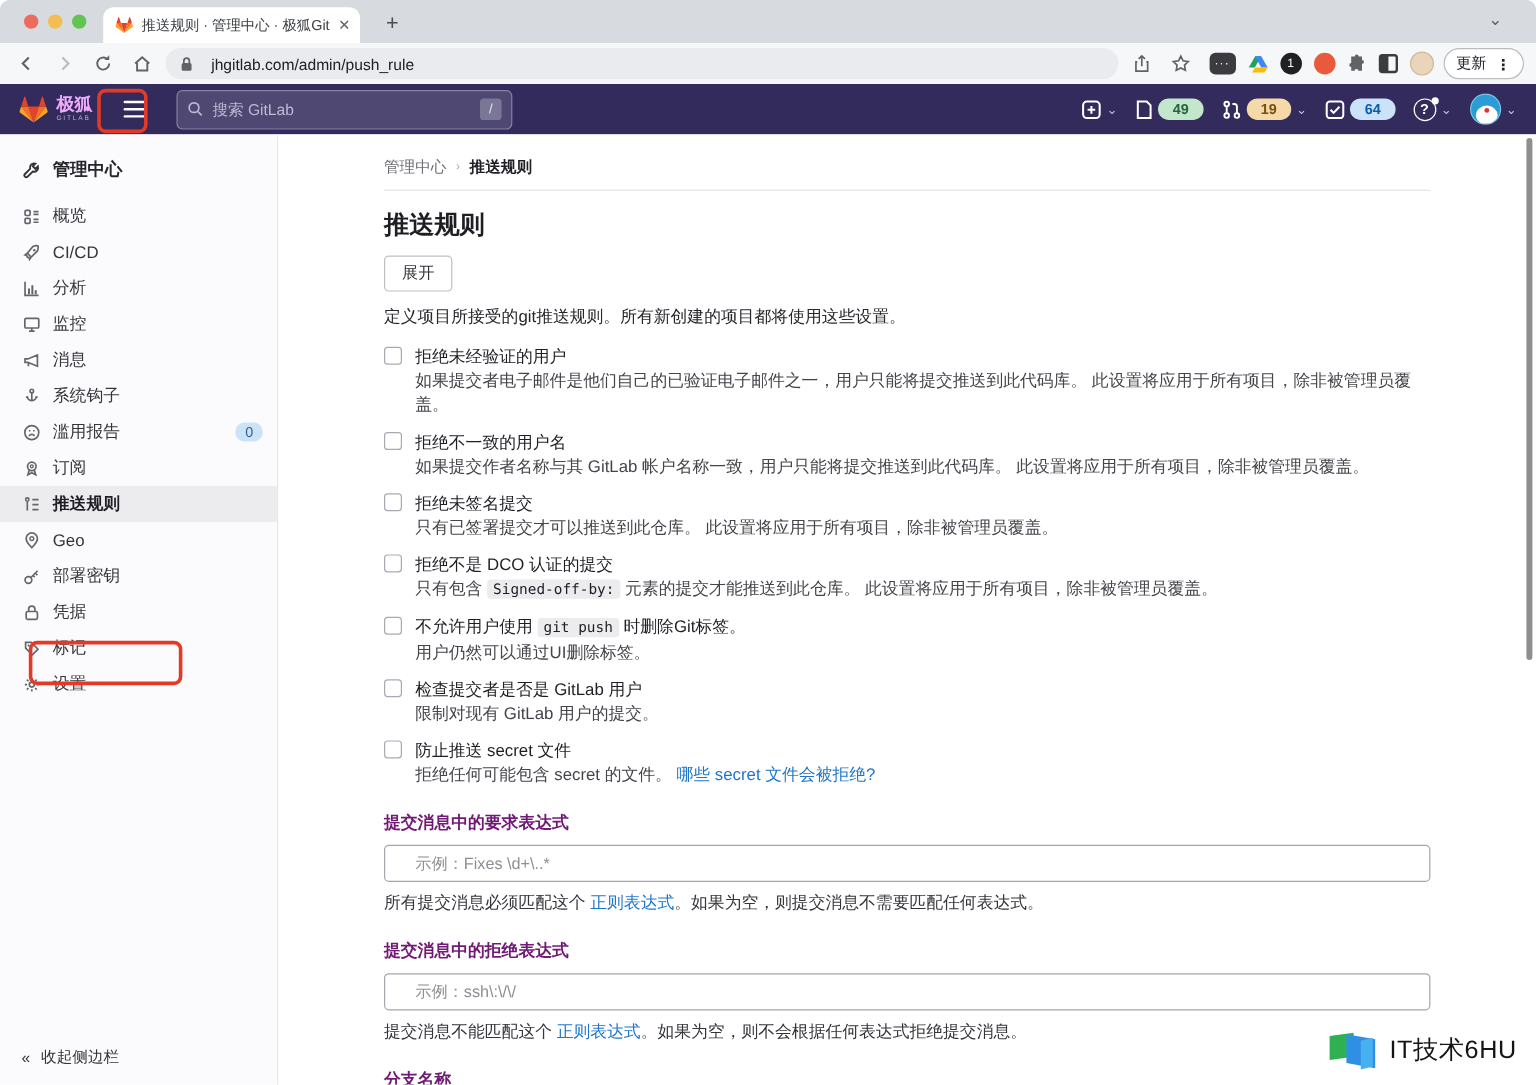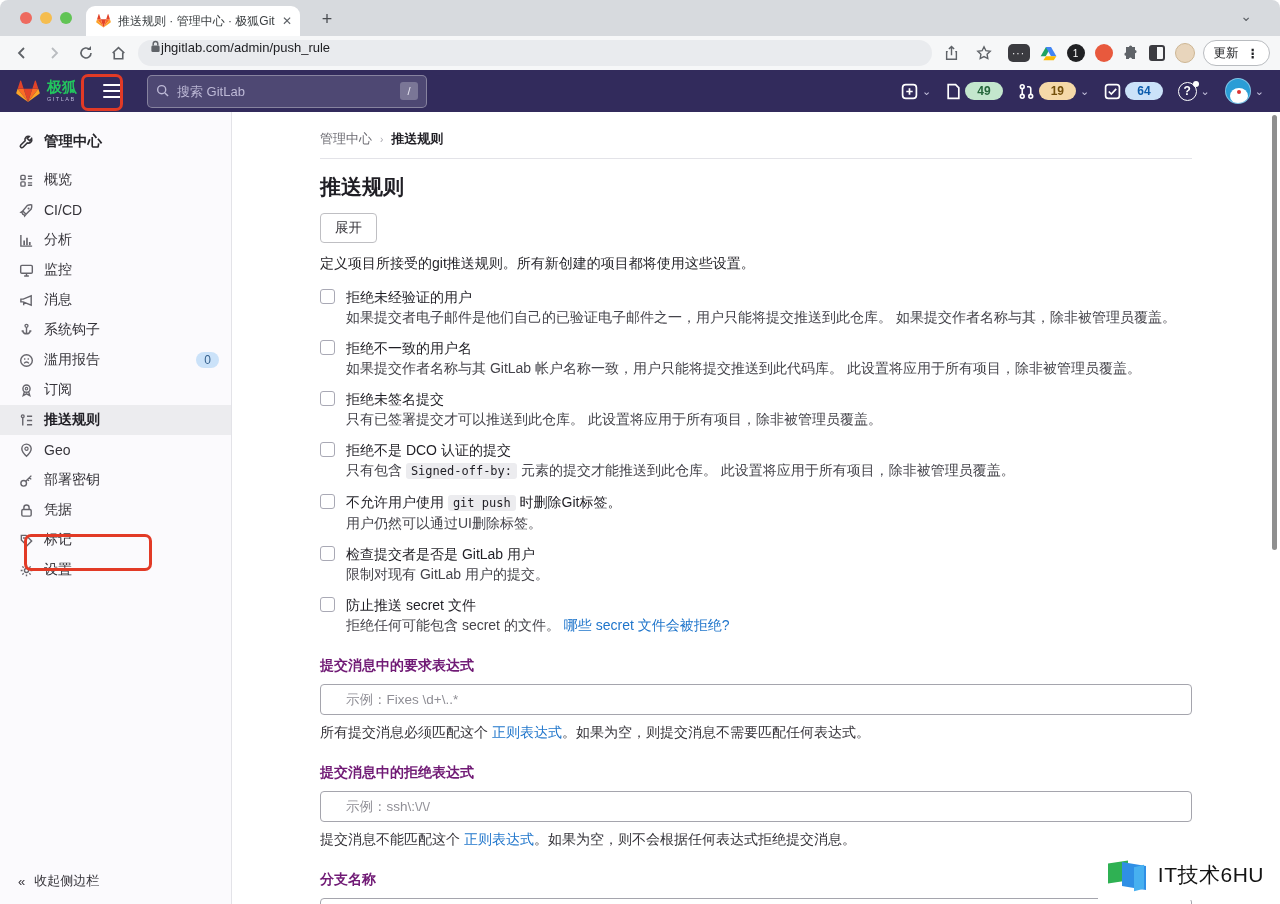--- a/index.html
+++ b/index.html
@@ -13,37 +13,37 @@
   .light.red{ background:#ee6a5f; } .light.yellow{ background:#f5bd4f; } .light.green{ background:#61c455; }
   .tab { position:absolute; left:86px; top:6px; width:214px; height:30px; background:#fff; border-radius:9px 9px 0 0; display:flex; align-items:center; padding:0 8px 0 10px; gap:7px; }
   .tab-title { font-size:12px; color:#3c4043; white-space:nowrap; overflow:hidden; flex:1; }
   .tab-close { font-size:12px; color:#5f6368; cursor:default; }
   .newtab { position:absolute; left:314px; top:6px; width:26px; height:26px; font-size:18px; color:#4a4d51; display:flex; align-items:center; justify-content:center; }
   .strip-chevron { position:absolute; right:28px; top:8px; color:#5f6368; font-size:14px; }
 
   .toolbar { position:absolute; left:0; top:36px; width:1280px; height:34px; background:#f6f7f8; display:flex; align-items:center; padding:0 10px; gap:8px; }
   .navbtn { width:24px; height:24px; display:flex; align-items:center; justify-content:center; color:#5f6368; font-size:15px; }
   .navbtn.disabled { color:#b9bcc0; }
-  .omnibox { flex:1; height:26px; background:#e9ebee; border-radius:13px; display:flex; padding:0 12px; gap:0; max-width:820px; }
+  .omnibox { flex:1; height:26px; background:#e9ebee; border-radius:13px; display:flex; align-items:center; padding:0 12px; gap:15px; max-width:820px; }
   .omni-url { font-size:13px; color:#202124; }
   .ext-row { display:flex; align-items:center; gap:10px; margin-left:4px; }
   .ext-ellipsis { width:22px; height:18px; background:#3b3b40; border-radius:5px; color:#fff; font-size:10px; display:flex; align-items:center; justify-content:center; letter-spacing:1px; }
   .circle-ext { width:18px; height:18px; border-radius:50%; display:flex; align-items:center; justify-content:center; font-size:10px; color:#fff; }
   .c-dark{ background:#202124; } .c-orange{ background:#e8593d; }
   .tabgroup-ext { width:16px; height:16px; border:2px solid #3b3b40; border-left-width:8px; border-radius:3px; }
   .mini-avatar { width:20px; height:20px; border-radius:50%; background:#e8d5bc; border:1px solid #cdb694; position:relative; }
   .update-pill { height:26px; border:1px solid #b9bcc0; border-radius:13px; background:#fff; display:flex; align-items:center; gap:8px; padding:0 10px; }
   .update-pill span { font-size:12.5px; color:#202124; }
   .kebab { color:#3c4043; font-size:14px; font-weight:bold; }
 
   
   .gl-navbar { position:absolute; left:0; top:70px; width:1280px; height:42px; background:#322b5c; display:flex; align-items:center; padding:0 16px; }
   .brand { display:flex; align-items:center; gap:7px; }
   .brand-text { display:flex; flex-direction:column; line-height:1; }
-  .brand-cn { color:#22c55e; font-size:15px; font-weight:bold;font-family:Liberation Serif, serif; }
+  .brand-cn { color:#f0abfc; font-size:15px; font-weight:bold; }
   .brand-sub { color:#b9b4d8; font-size:5.5px; letter-spacing:1.5px; margin-top:2px; }
   .hamburger { width:34px; height:30px; margin-left:18px; display:flex; flex-direction:column; justify-content:center; gap:4px; align-items:center; position:relative; }
   .hamburger i { display:block; width:18px; height:2px; background:#fff; border-radius:1px; }
   .gl-search { width:280px; height:33px; margin-left:18px; background:rgba(255,255,255,.14); border:1px solid rgba(255,255,255,.32); border-radius:5px; display:flex; align-items:center; padding:0 8px; gap:7px; }
   .gl-search input { background:transparent; border:none; outline:none; color:#c9c5e2; font-size:13px; flex:1; font-family:inherit; }
   .gl-search input::placeholder { color:#bdb9d6; }
   .slash-key { width:18px; height:18px; background:rgba(255,255,255,.25); border-radius:3px; color:#e8e6f2; font-size:11px; display:flex; align-items:center; justify-content:center; }
   .gl-right { margin-left:auto; display:flex; align-items:center; gap:15px; }
   .gl-item { display:flex; align-items:center; gap:4px; }
   .gl-badge { height:18px; min-width:28px; border-radius:9px; font-size:12px; font-weight:bold; display:flex; align-items:center; justify-content:center; padding:0 12px; }
@@ -432,21 +432,21 @@
     <div class="rule-top">
       <h1 class="page-title">推送规则</h1>
       <button class="btn-expand">展开</button>
       <p class="section-desc">定义项目所接受的git推送规则。所有新创建的项目都将使用这些设置。</p>
 
       
       <div class="cb-item">
         <span class="cb-box"></span>
         <div class="cb-text">
           <div class="cb-label">拒绝未经验证的用户</div>
-          <div class="cb-desc">如果提交者电子邮件是他们自己的已验证电子邮件之一，用户只能将提交推送到此仓库。 如果提交作者名称与其，除非被管理员覆盖。</div>
+          <div class="cb-desc">如果提交者电子邮件是他们自己的已验证电子邮件之一，用户只能将提交推送到此代码库。 此设置将应用于所有项目，除非被管理员覆盖。</div>
         </div>
       </div>
       <div class="cb-item">
         <span class="cb-box"></span>
         <div class="cb-text">
           <div class="cb-label">拒绝不一致的用户名</div>
           <div class="cb-desc">如果提交作者名称与其 GitLab 帐户名称一致，用户只能将提交推送到此代码库。 此设置将应用于所有项目，除非被管理员覆盖。</div>
         </div>
       </div>
       <div class="cb-item">

